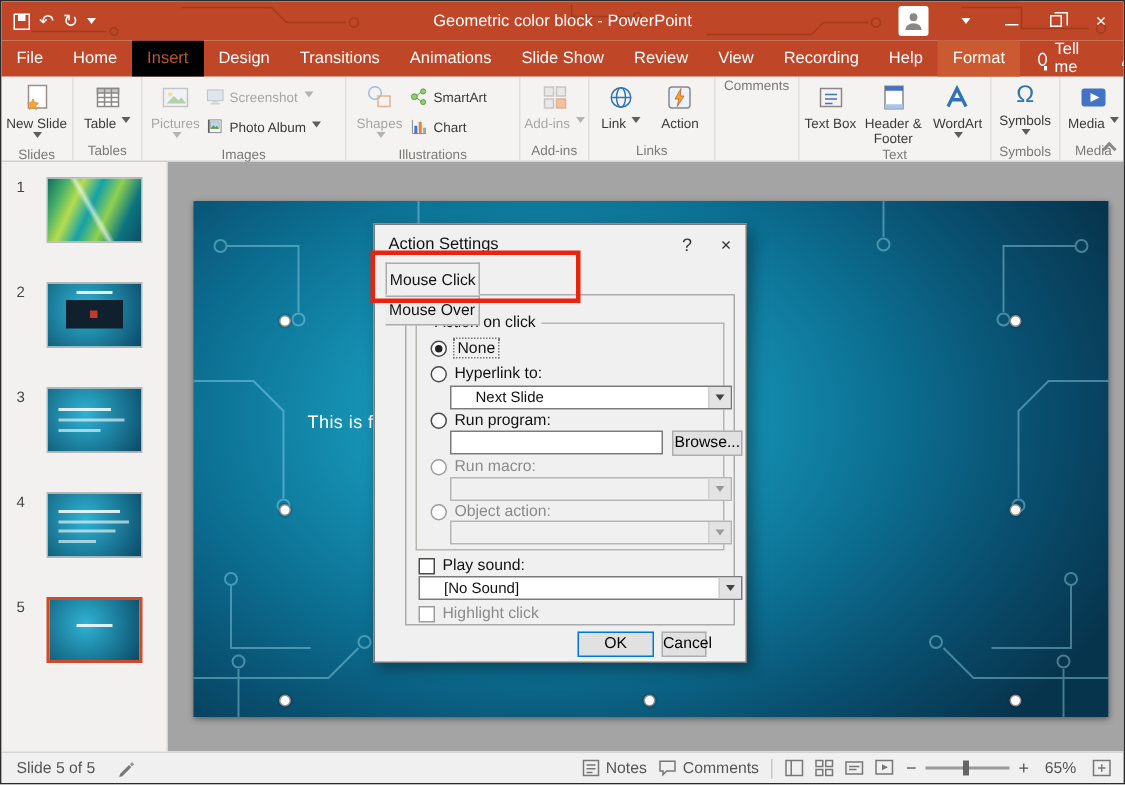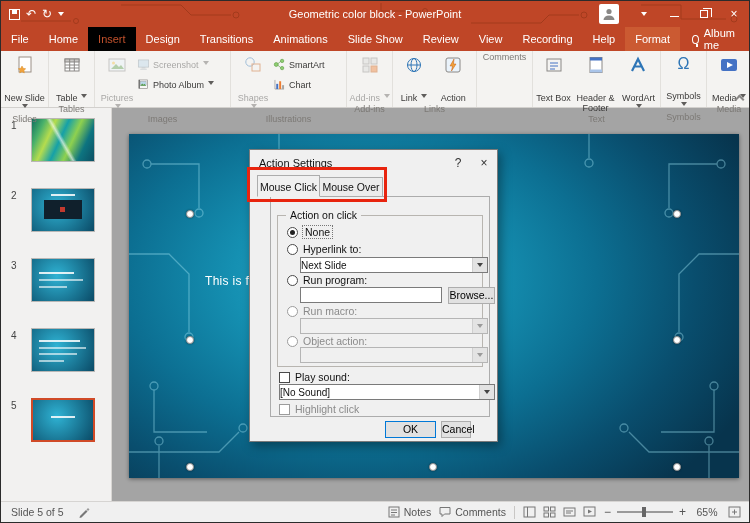--- a/index.html
+++ b/index.html
@@ -35,21 +35,21 @@
   .ic-person { width:10px; height:10px; position:relative; }
   .ic-person::before { content:""; position:absolute; left:3px; top:0; width:4px; height:4px; border-radius:50%; background:#fff; }
   .ic-person::after { content:""; position:absolute; left:1px; top:5px; width:8px; height:5px; border-radius:4px 4px 0 0; background:#fff; }
 
   
   .ribbon { position:absolute; top:50px; left:0; right:0; height:57px; background:#f4f3f1; border-bottom:1px solid #d2d0cd; display:flex; z-index:3; }
   .rgroup { position:relative; border-right:1px solid #e2e0dc; display:flex; flex-direction:column; flex:none; }
   .gbody { flex:1; display:flex; align-items:flex-start; padding:2px 2px 0 2px; }
   .glabel { height:13px; text-align:center; font-size:9px; color:#7c7975; line-height:12px; }
   .bigbtn { width:44px; display:flex; flex-direction:column; align-items:center; text-align:center; font-size:9px; color:#3b3a39; line-height:10px; padding-top:2px; cursor:pointer; }
-  .bigbtn .blabel { margin-top:18px; }
+  .bigbtn .blabel { margin-top:2px; }
   .w38 { width:38px; } .w40 { width:40px; } .w42 { width:42px; } .w48 { width:48px; }
   .smallcol { display:flex; flex-direction:column; gap:5px; padding-top:4px; }
   .smallbtn { display:flex; align-items:center; gap:3px; font-size:9px; color:#3b3a39; height:15px; white-space:nowrap; cursor:pointer; }
   .dd { width:0; height:0; border:3px solid transparent; border-top:4px solid #5f5d5b; display:inline-block; margin-left:1px; }
   .dim { opacity:.42; }
   .omega { font-size:16px; color:#2e75b6; line-height:18px; }
   .collapse { position:absolute; right:6px; bottom:4px; width:7px; height:7px; border-left:2px solid #8a8886; border-top:2px solid #8a8886; transform:rotate(45deg); }
 
   
   .thumbs { position:absolute; top:107px; left:0; width:111px; bottom:21px; background:#f2f1f0; border-right:1px solid #d8d6d3; }
@@ -69,35 +69,35 @@
     background:radial-gradient(ellipse 70% 85% at 38% 42%, #2fa9c9 0%, #1590b2 30%, #0c6f92 55%, #094e6e 78%, #07344d 100%); }
   .circuit { position:absolute; inset:0; }
   .slide-text { position:absolute; left:76px; top:140px; color:#fff; font-size:12px; letter-spacing:.3px; }
   .handle { position:absolute; width:8px; height:8px; border-radius:50%; background:#fff; border:1px solid #8f8f8f; box-shadow:0 0 2px rgba(0,0,0,.45); }
 
   
   .dialog { position:absolute; left:248px; top:148px; width:249px; height:293px; background:#f0f0f0; border:1px solid #7a7a7a; box-shadow:3px 4px 10px rgba(0,0,0,.38); z-index:10; font-size:11px; color:#111; }
   .dlg-title { height:25px; display:flex; align-items:center; padding-left:9px; }
   .dlg-controls { margin-left:auto; display:flex; align-items:center; height:100%; }
   .dlg-cbtn { width:26px; height:100%; display:flex; align-items:center; justify-content:center; color:#333; font-size:12px; cursor:pointer; }
-  .dlg-tabs { position:absolute; left:7px; top:27px; display:flex; z-index:2; }
+  .dlg-tabs { position:absolute; left:7px; top:27px; display:flex; z-index:2;flex-direction:column; }
   .dtab { width:63px; text-align:center; line-height:19px; height:20px; border:1px solid #acacac; background:#ececec; font-size:10.5px; cursor:pointer; }
   .dtab.active { background:#f0f0f0; height:22px; margin-top:-2px; line-height:22px; border-bottom:1px solid #f0f0f0; }
   .dtab + .dtab { border-left:none; }
   .dlg-panel { position:absolute; left:20px; right:7px; top:46px; height:221px; border:1px solid #acacac; background:#f0f0f0; }
   .groupbox { position:absolute; left:6px; right:6px; top:18px; height:152px; border:1px solid #b8b5b0; }
   .gb-label { position:absolute; top:-7px; left:8px; background:#f0f0f0; padding:0 4px; font-size:10.5px; }
   .row { position:absolute; display:flex; align-items:center; gap:5px; font-size:10.5px; white-space:nowrap; }
   .radio { width:11px; height:11px; border-radius:50%; border:1px solid #4a4a4a; background:#fff; flex:none; }
   .radio.checked { position:relative; }
   .radio.checked::after { content:""; position:absolute; left:2px; top:2px; width:5px; height:5px; border-radius:50%; background:#222; }
   .radio.disabled { border-color:#9c9c9c; }
   .focusbox { outline:1px dotted #777; padding:0 2px; }
   .dis-label { color:#8a8a8a; }
-  .combo { position:absolute; height:16px; border:1px solid #7a7a7a; background:#fff; font-size:10px; display:flex; align-items:center; padding-left:0; overflow:hidden; }
+  .combo { position:absolute; height:16px; border:1px solid #7a7a7a; background:#fff; font-size:10px; display:flex; align-items:center; padding-left:16px; overflow:hidden; }
   .combo .cbtn { margin-left:auto; width:15px; height:100%; background:#e3e3e3; border-left:1px solid #cfcfcf; display:flex; align-items:center; justify-content:center; flex:none; }
   .combo.disabled { background:#f0f0f0; border-color:#b5b5b5; color:#8a8a8a; }
   .tri { width:0; height:0; border:3px solid transparent; border-top:4px solid #444; margin-top:3px; }
   .combo.disabled .tri { border-top-color:#9a9a9a; }
   .txtinput { position:absolute; height:16px; border:1px solid #7a7a7a; background:#fff; font-size:10px; padding:0 3px; font-family:"Liberation Sans",sans-serif; }
   .btn { position:absolute; height:17px; background:#e1e1e1; border:1px solid #adadad; font-size:10.5px; text-align:center; line-height:15px; cursor:pointer; }
   .btn.default { border:1px solid #0078d7; }
   .chk { width:11px; height:11px; border:1px solid #4a4a4a; background:#fff; flex:none; }
   .chk.disabled { border-color:#9c9c9c; }
 
@@ -172,21 +172,21 @@
     <span class="rtab">Animations</span>
     <span class="rtab">Slide Show</span>
     <span class="rtab">Review</span>
     <span class="rtab">View</span>
     <span class="rtab">Recording</span>
     <span class="rtab">Help</span>
     <span class="rtab contextual">Format</span>
     <div class="tabrow-right">
       <span class="tellme">
         <span class="ic-bulb"></span>
-        <span>Album me</span>
+        <span>Tell me</span>
       </span>
       <span class="share">
         <span class="ic-person"></span>
 
       </span>
     </div>
   </div>
 
   <div class="ribbon">
 

